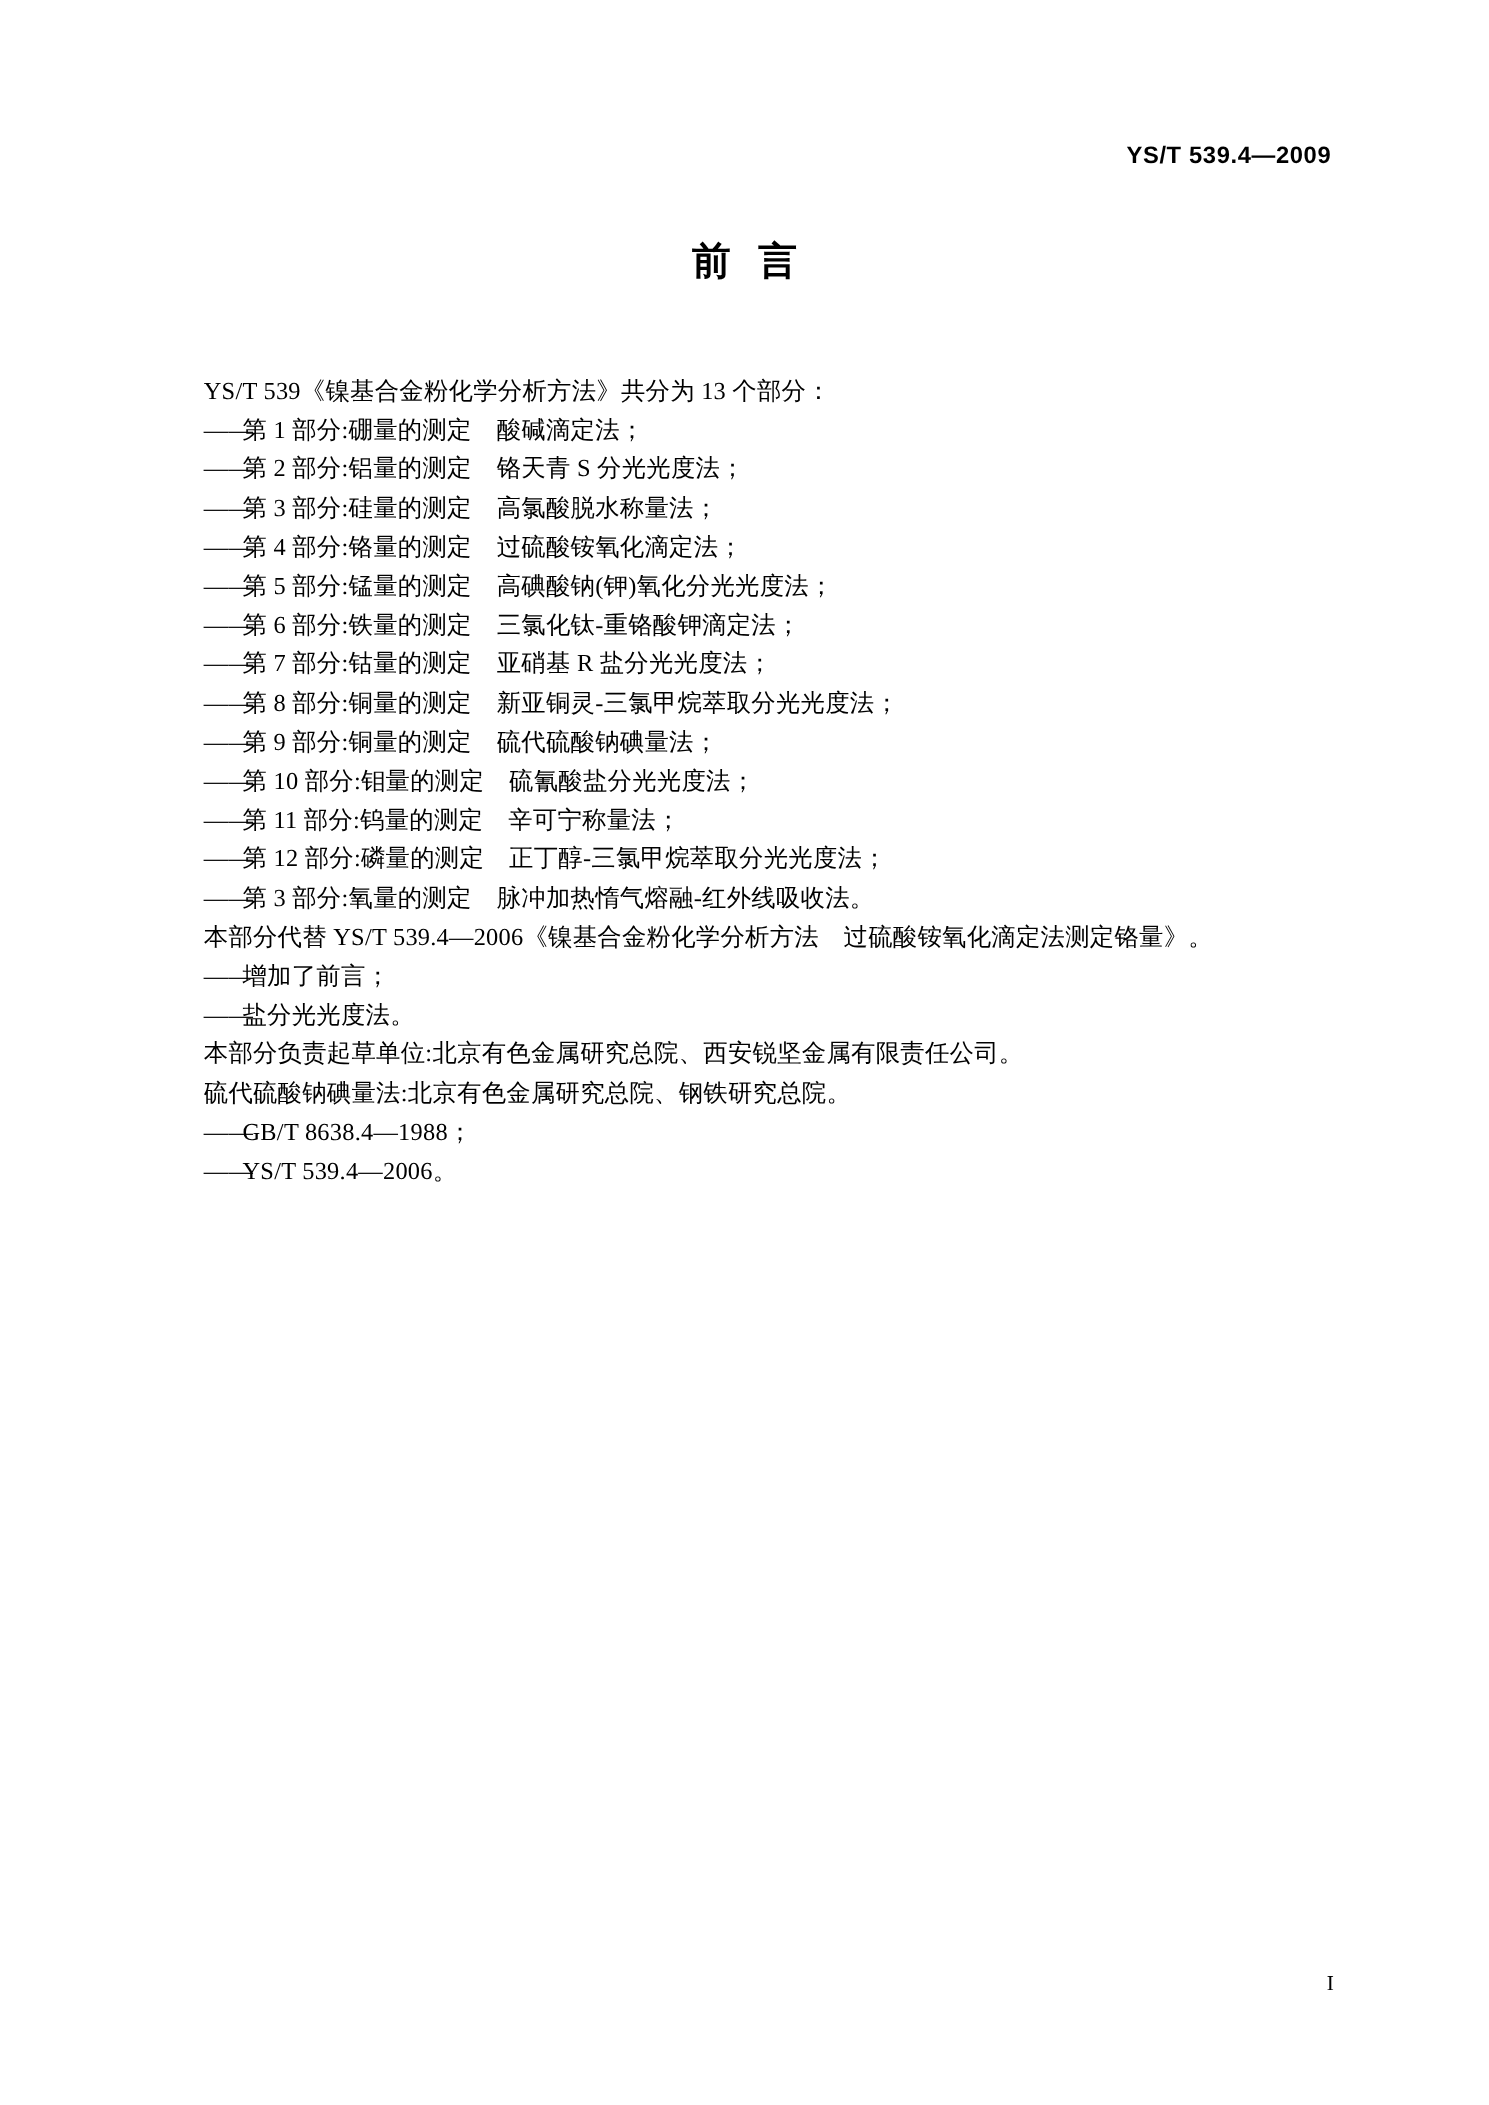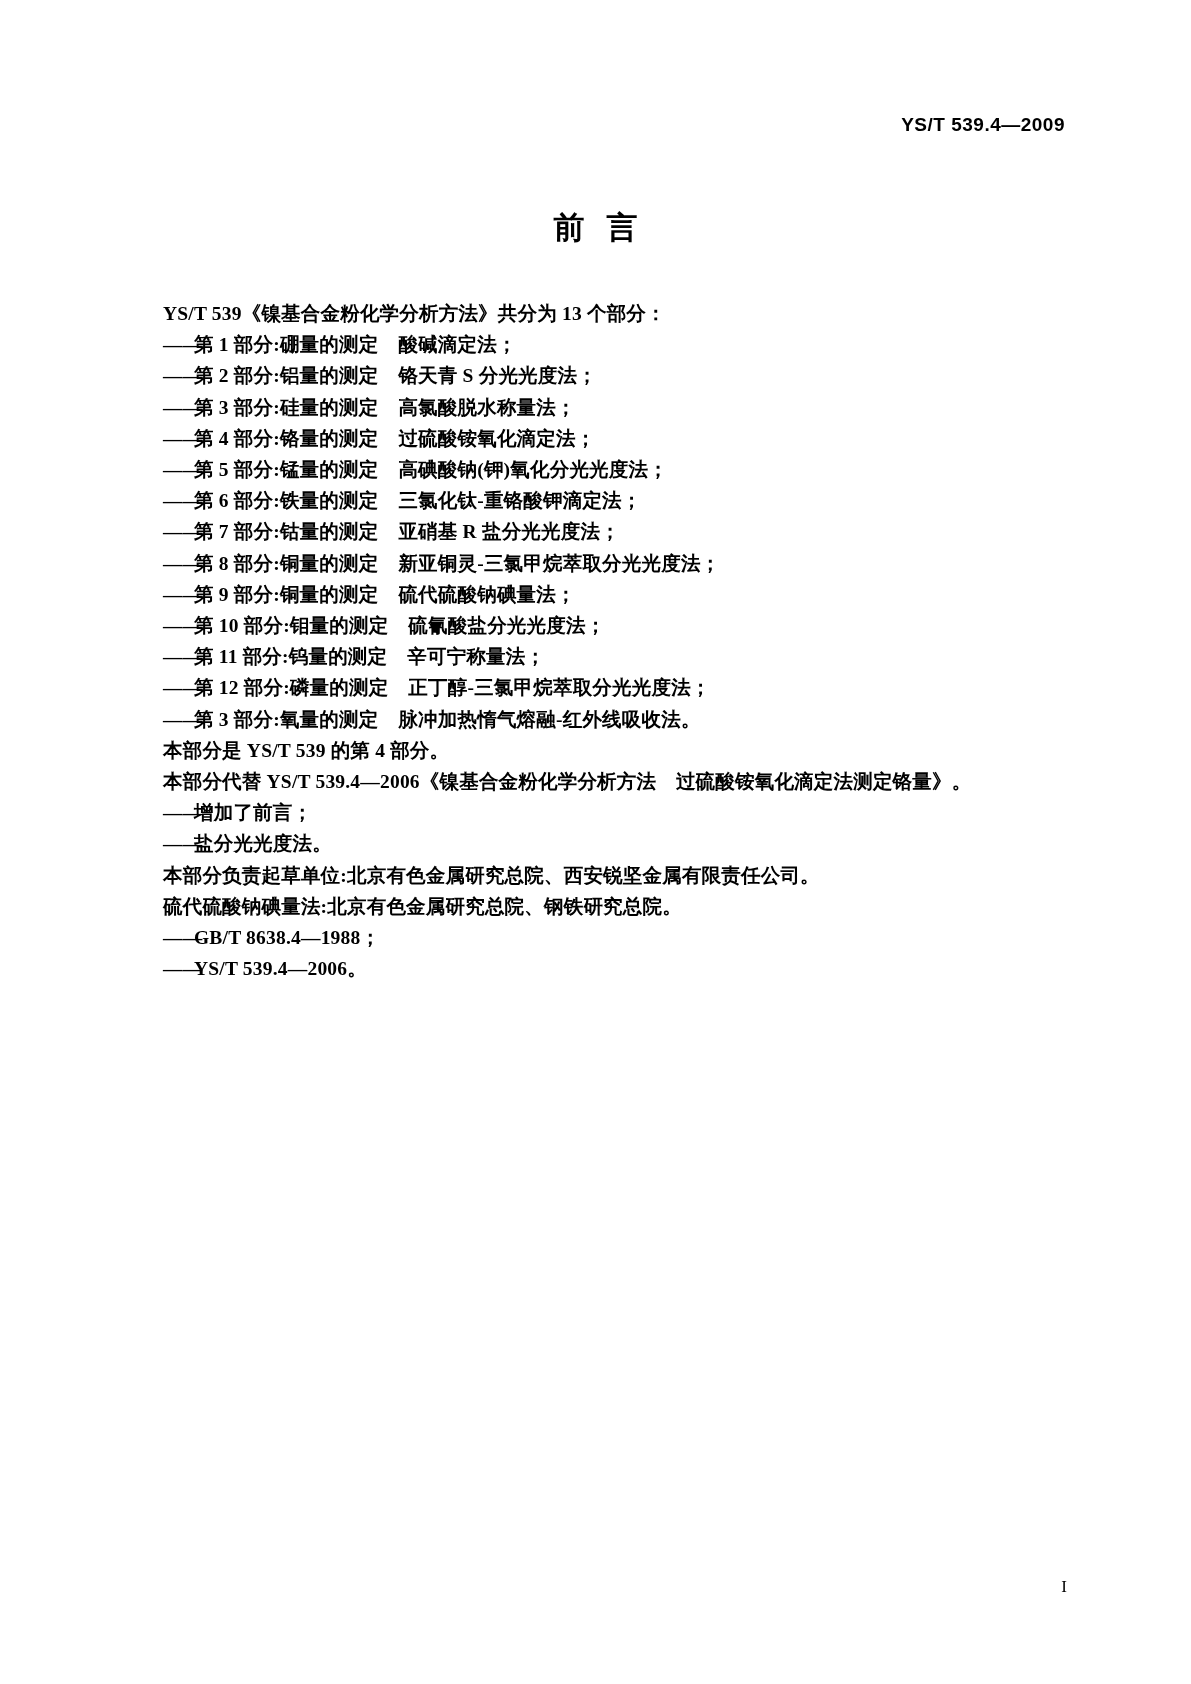--- a/index.html
+++ b/index.html
@@ -22,41 +22,40 @@
     top: 114px;
     right: 126px;
     font-family: "Liberation Sans", "DejaVu Sans", sans-serif;
     font-weight: bold;
     font-size: 19px;
     letter-spacing: 0.5px;
     white-space: nowrap;
   }
   .doc-title {
     position: absolute;
-    top: 207px;
+    top: 188px;
     left: 0;
     width: 100%;
     text-align: center;
     font-size: 31px;
     font-weight: bold;
     letter-spacing: 22px;
     text-indent: 22px;
   }
   .body-block {
     position: absolute;
     top: 298px;
     left: 163px;
     width: 866px;
   }
   .line {
     font-size: 19.5px;
     line-height: 31.2px;
     white-space: nowrap;
     letter-spacing: 0.2px;
-    font-weight: bold;
   }
   .dash-item {
     padding-left: 31px;
     position: relative;
   }
   .dash-item .dash {
     position: absolute;
     left: 0;
     top: 0;
   }
@@ -128,21 +127,20 @@
     </div>
     <div class="line dash-item">
       <span class="dash">——</span>
       <span>第 12 部分:磷量的测定</span><span class="sp-md"></span><span>正丁醇-三氯甲烷萃取分光光度法；</span>
     </div>
     <div class="line dash-item">
       <span class="dash">——</span>
       <span>第 3 部分:氧量的测定</span><span class="sp-md"></span><span>脉冲加热惰气熔融-红外线吸收法。</span>
     </div>
 
-    <div class="line">本部分是 YS/T 539 的第 4 部分。</div>
     <div class="line">本部分代替 YS/T 539.4—2006《镍基合金粉化学分析方法　过硫酸铵氧化滴定法测定铬量》。</div>
 
     <div class="line dash-item">
       <span class="dash">——</span>
       <span>增加了前言；</span>
     </div>
     <div class="line dash-item">
       <span class="dash">——</span>
       <span>盐分光光度法。</span>
     </div>

